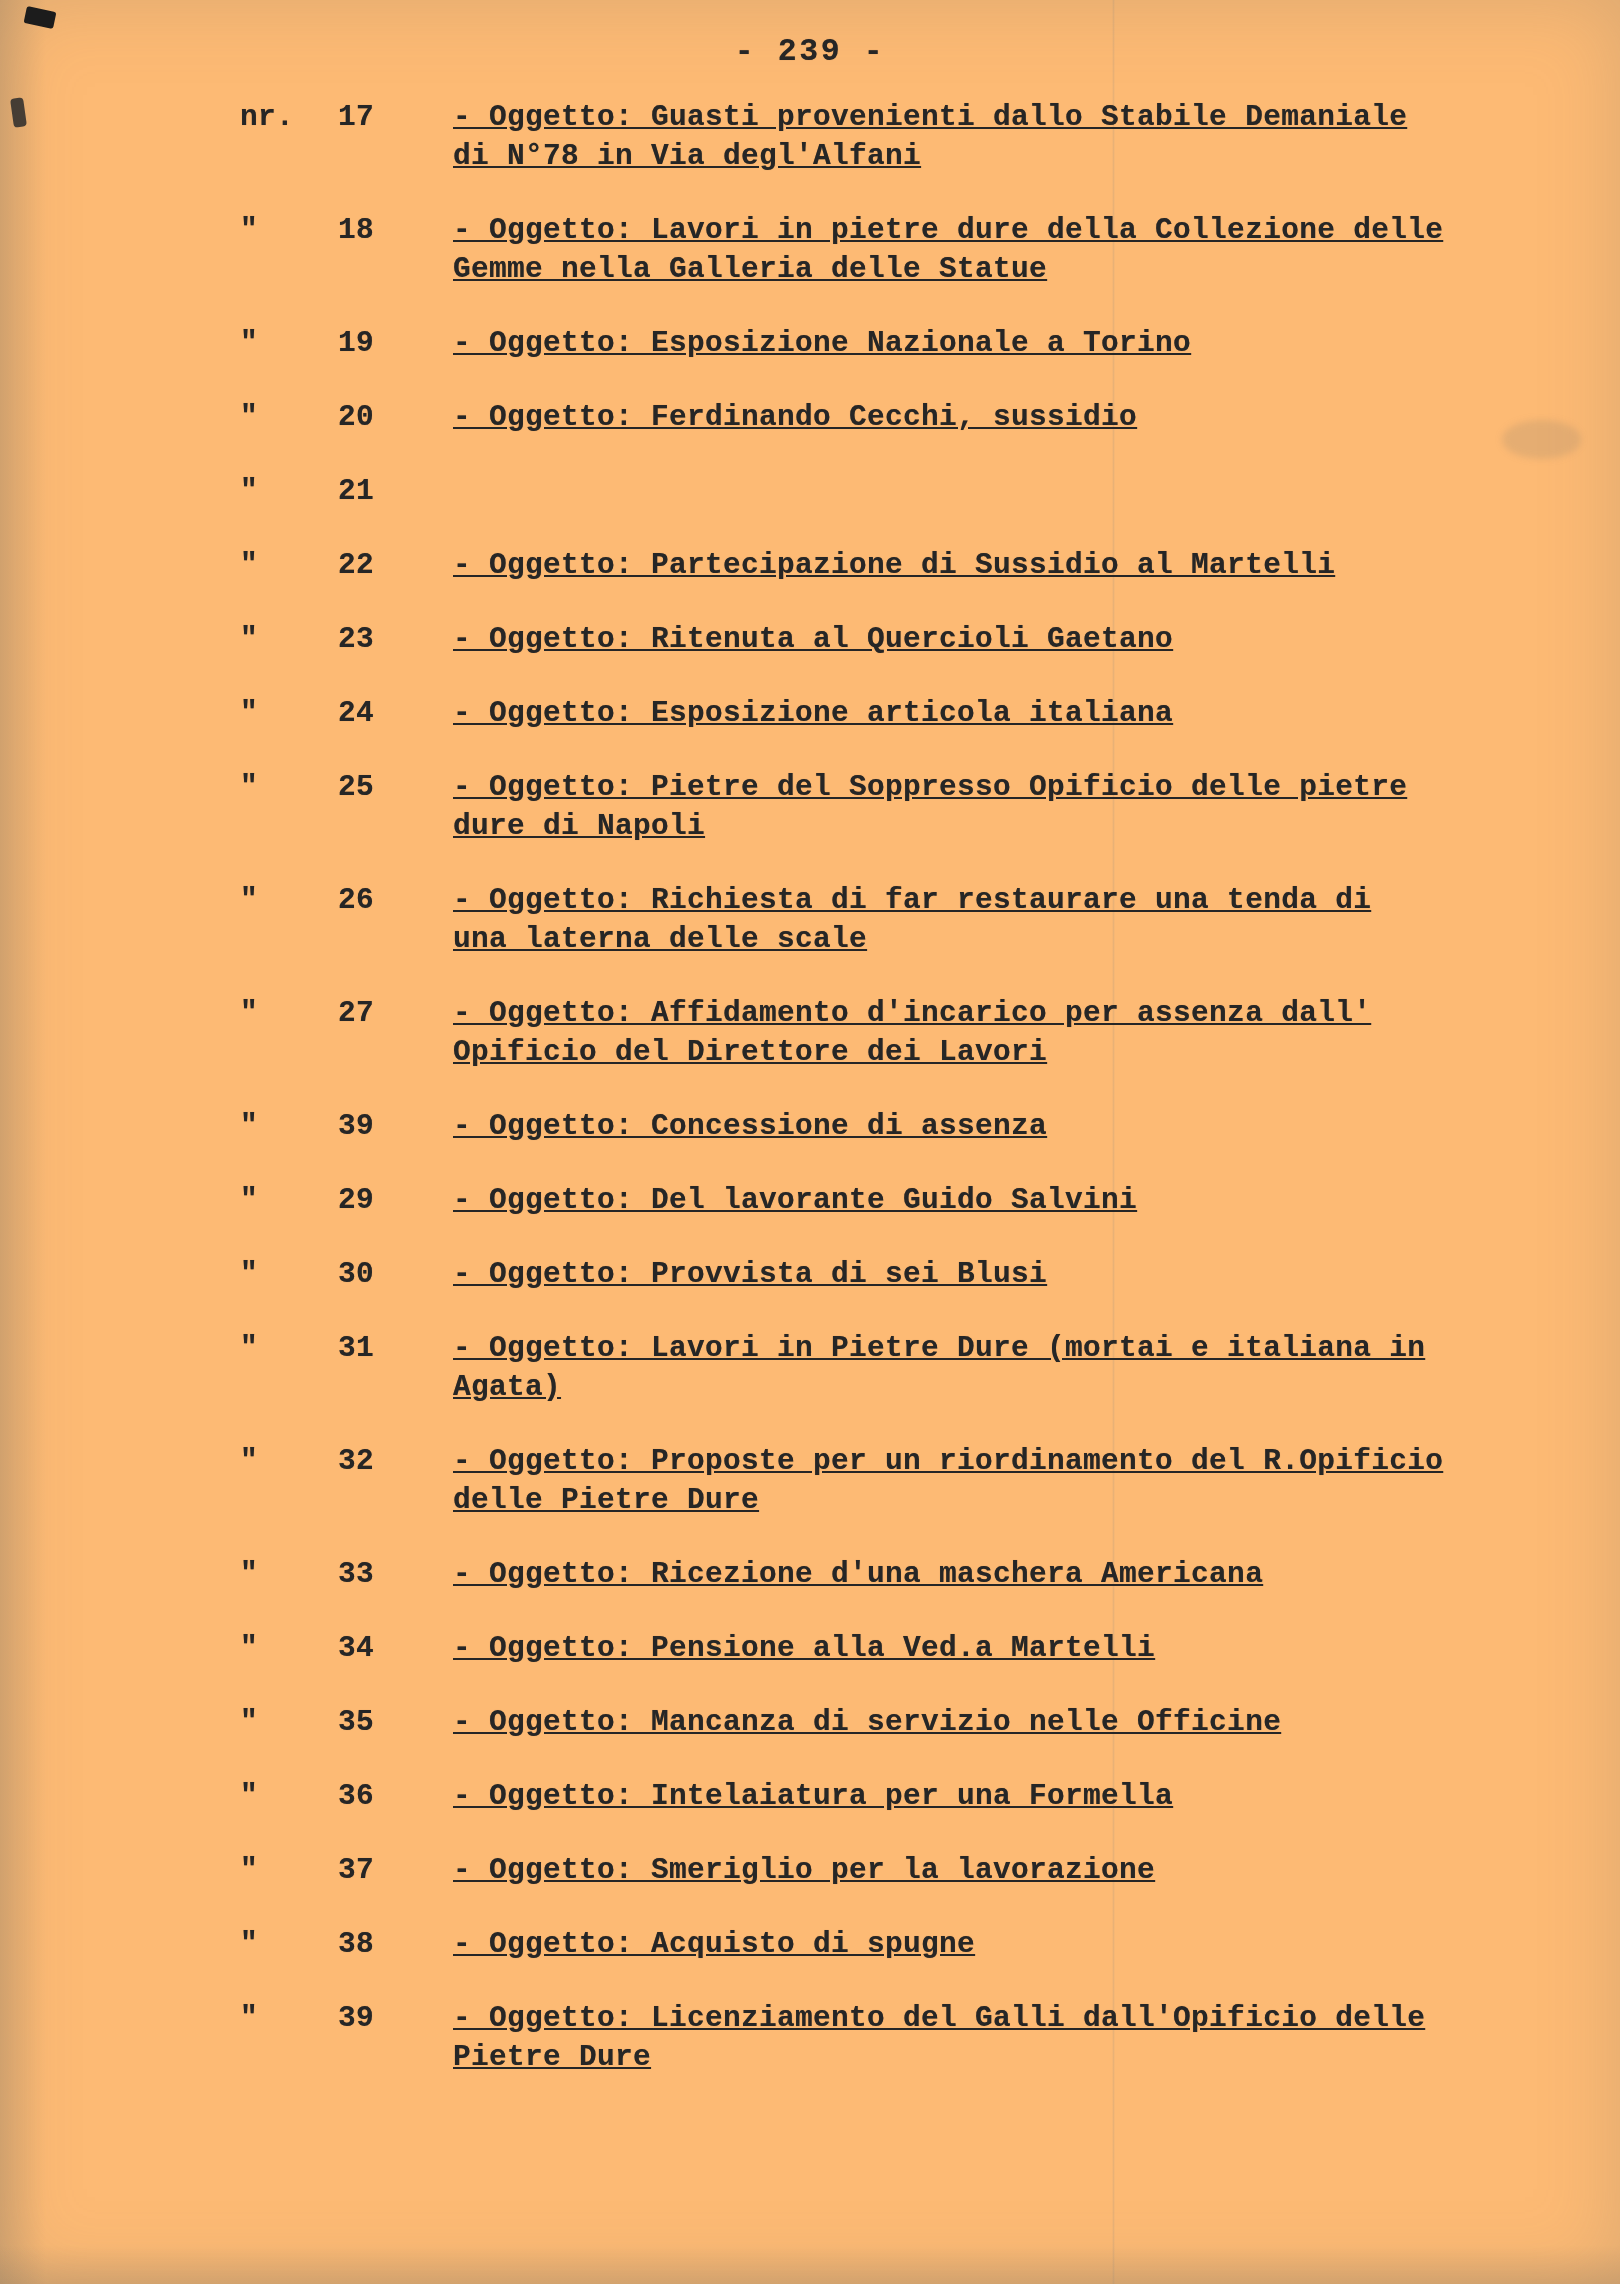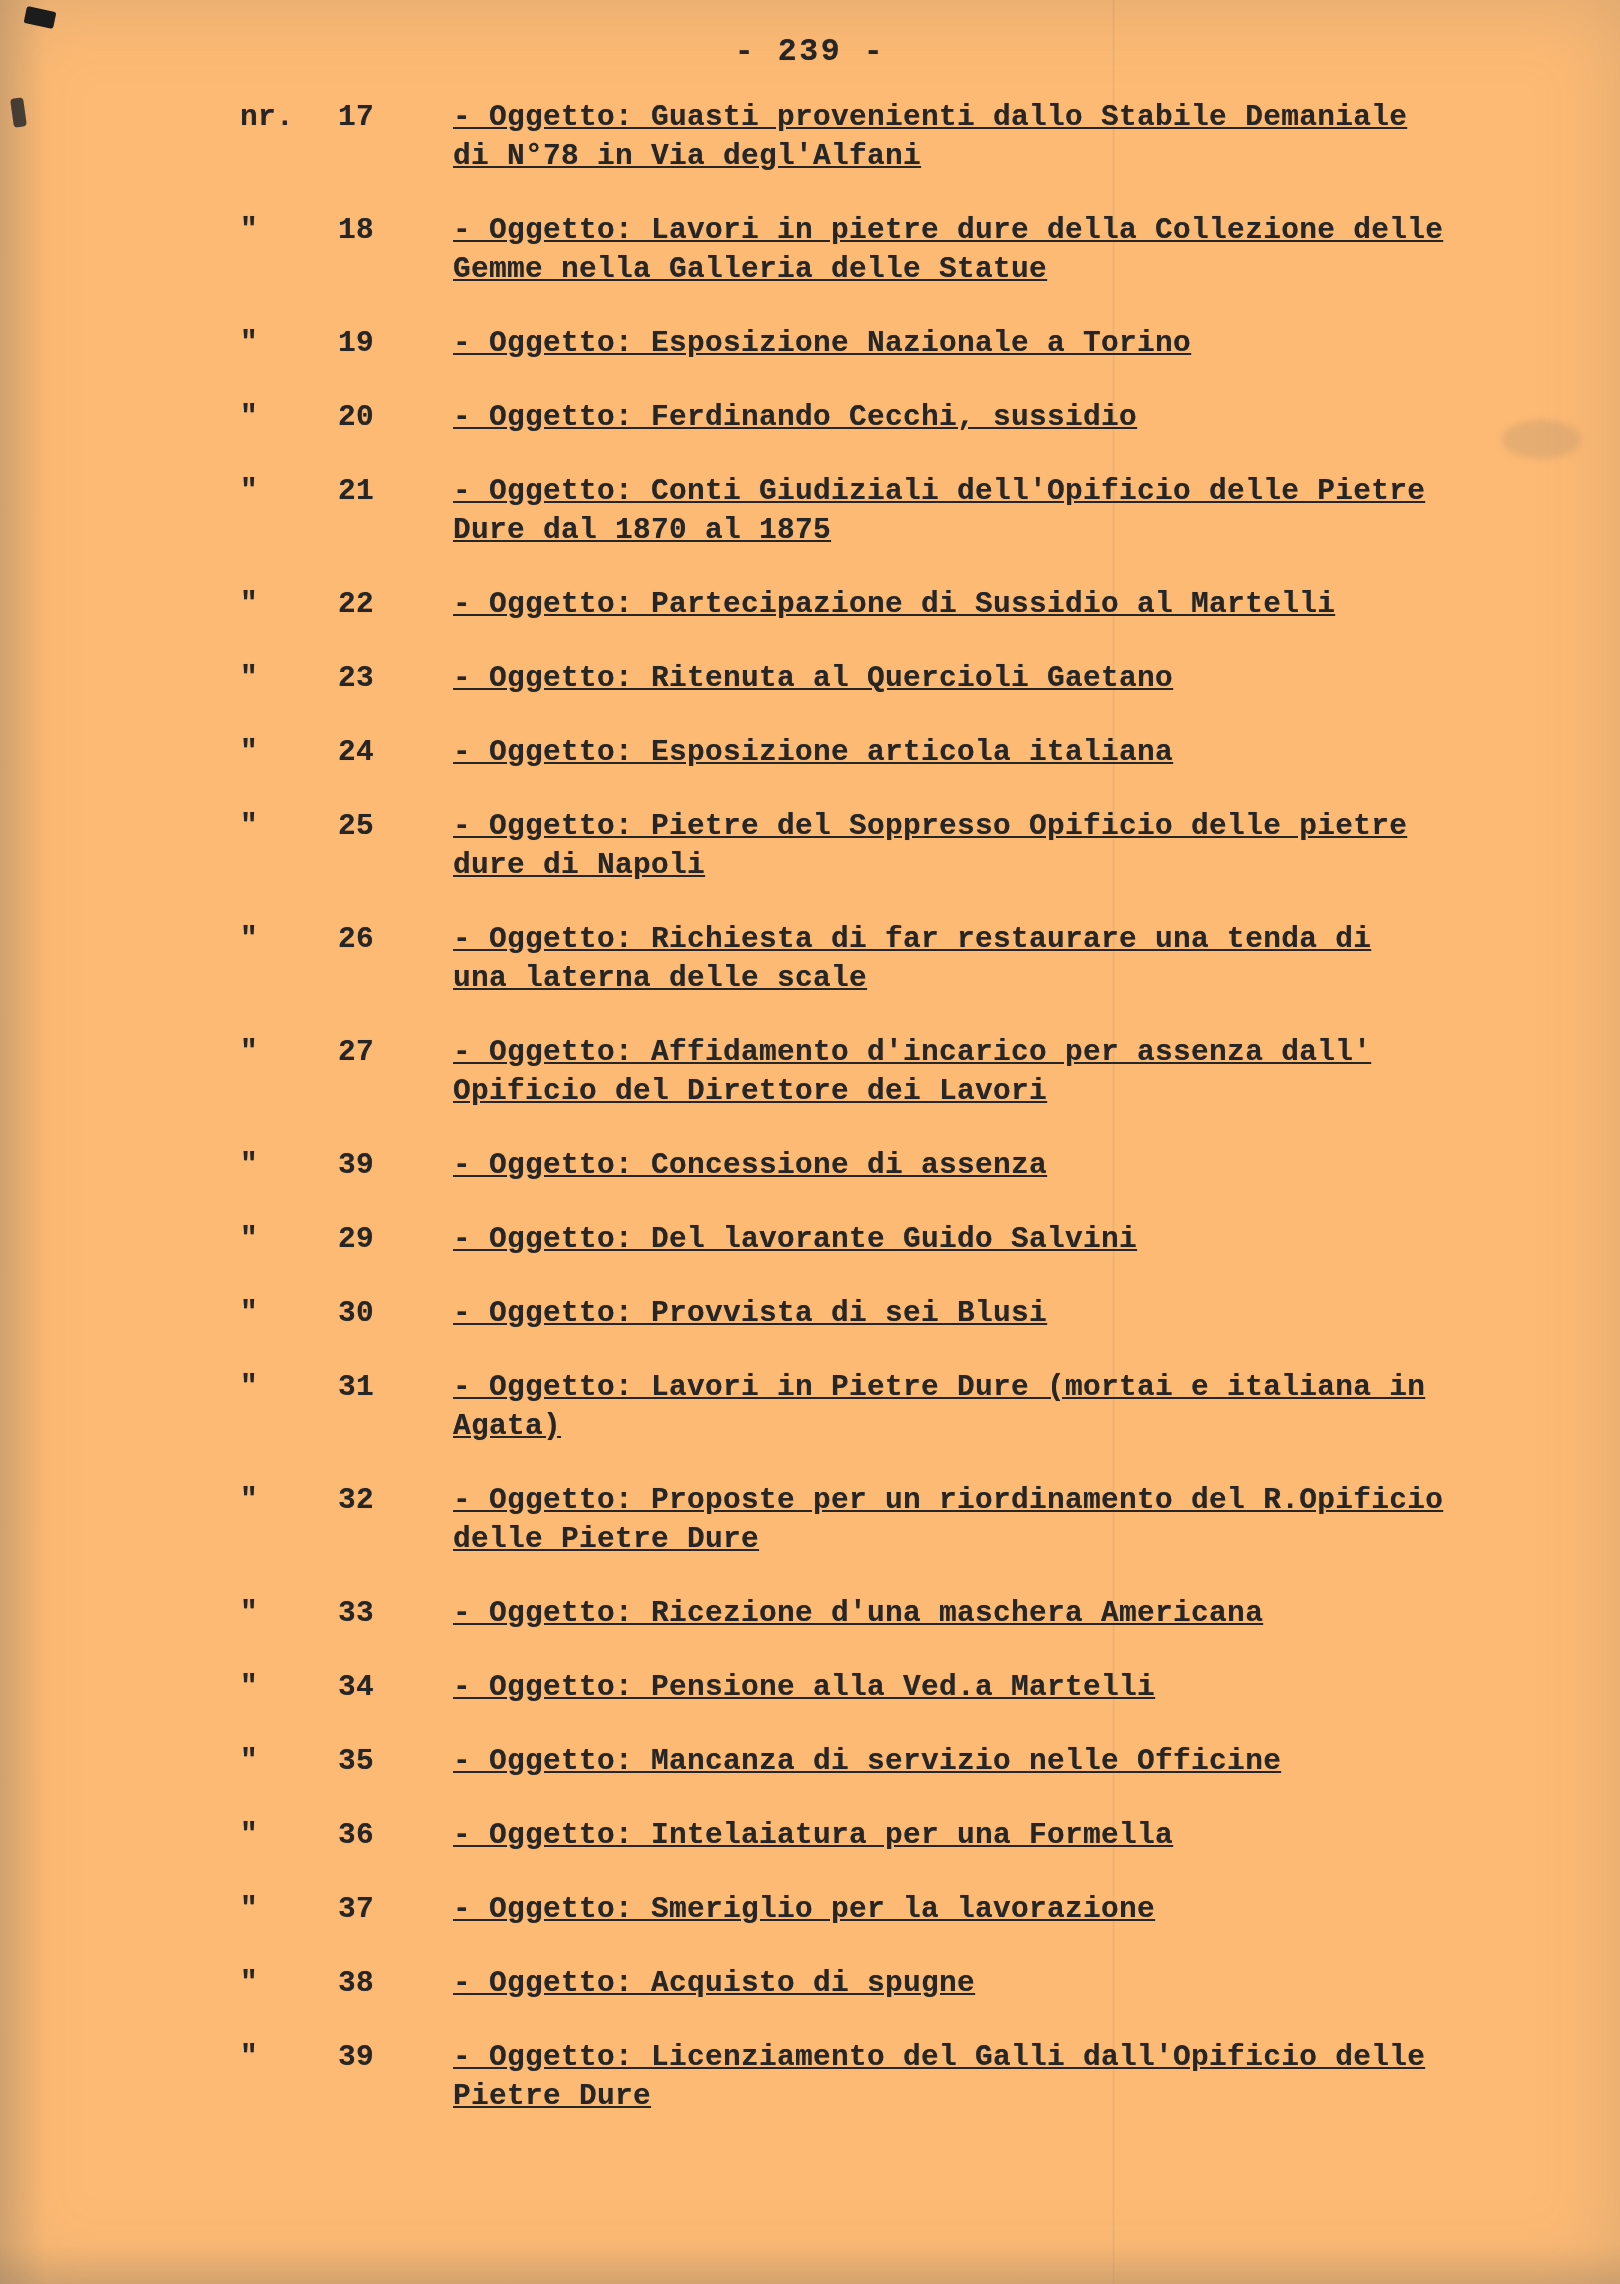--- a/index.html
+++ b/index.html
@@ -155,24 +155,20 @@
       <span class="entry-label">"</span>
       <span class="entry-number">20</span>
       <div class="entry-text">
           <div>- Oggetto: Ferdinando Cecchi, sussidio</div>
         </div>
     </div>
 
     <div class="entry-row">
       <span class="entry-label">"</span>
       <span class="entry-number">21</span>
-      <div class="entry-text">
-          <div>- Oggetto: Conti Giudiziali dell'Opificio delle Pietre</div>
-          <div>Dure dal 1870 al 1875</div>
-        </div>
     </div>
 
     <div class="entry-row">
       <span class="entry-label">"</span>
       <span class="entry-number">22</span>
       <div class="entry-text">
           <div>- Oggetto: Partecipazione di Sussidio al Martelli</div>
         </div>
     </div>
 

